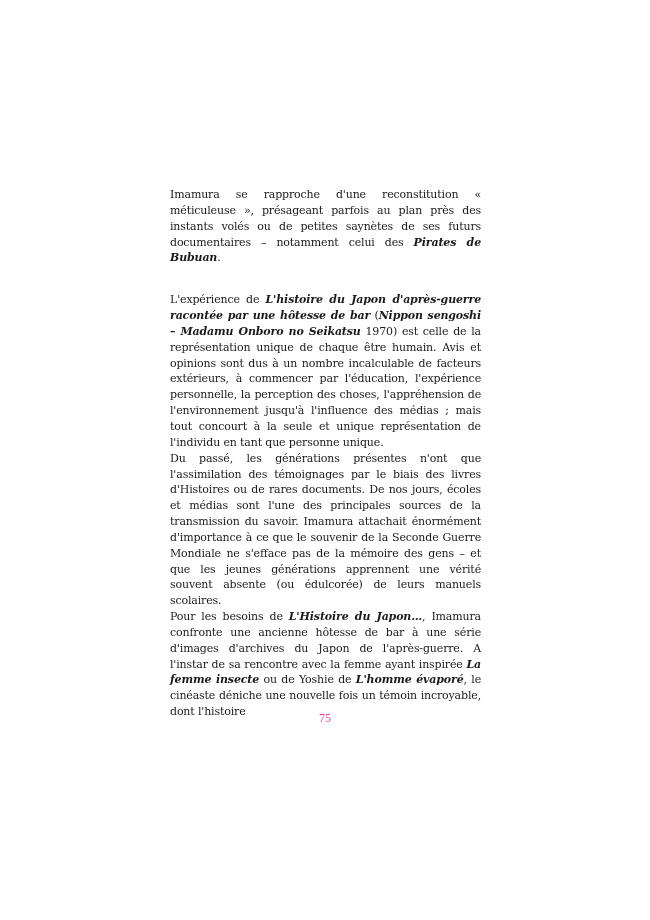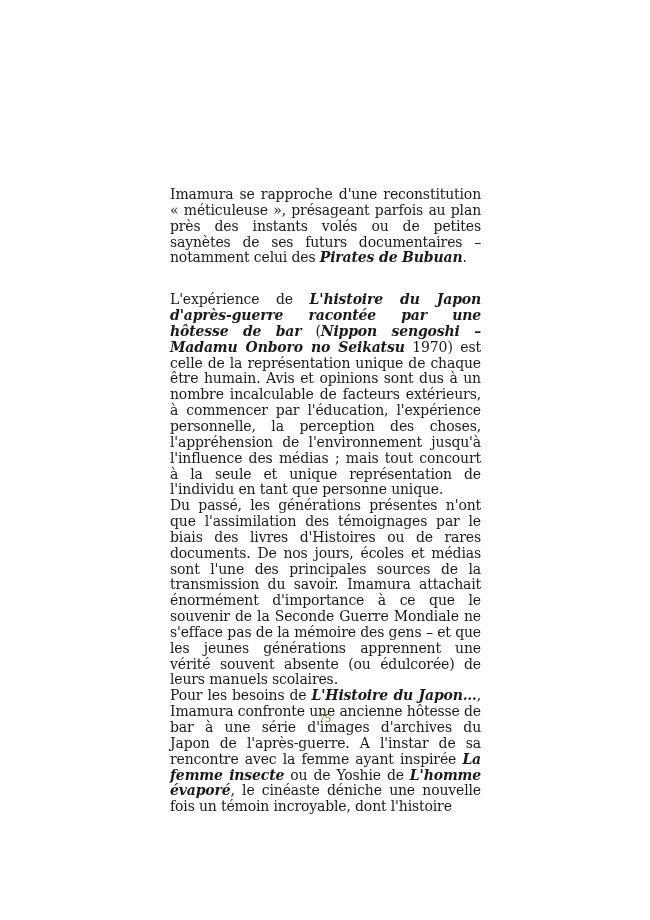--- a/index.html
+++ b/index.html
@@ -1,29 +1,29 @@
 <!DOCTYPE html>
 <html><head>
 <meta charset="utf-8">
 <style>
   html, body { margin:0; padding:0; background:#ffffff; }
   body { width:650px; height:920px; position:relative; overflow:hidden; }
   .page { position:absolute; left:0; top:0; width:650px; height:920px; background:#fff; }
   .text-col {
     position:absolute; left:170px; top:187px; width:311px;
     font-family:"DejaVu Serif","Liberation Serif",serif;
-    font-size:14px; line-height:15.85px; color:#1a1a1a;
+    font-size:11px; line-height:15.85px; color:#1a1a1a;
     text-align:justify; letter-spacing:-0.15px;
   }
   .text-col p { margin:0; }
   .text-col p.gap { margin-top:26px; }
   .text-col b.it { font-weight:bold; font-style:italic; }
   .page-number {
     position:absolute; left:0; width:650px; top:711px; text-align:center;
-    font-family:"Liberation Serif",serif; font-size:12px; color:#4d7c0f;
+    font-family:"Liberation Serif",serif; font-size:12px; color:#ec4899;
   }
 </style>
 </head>
 <body>
 
 <div class="page">
   <div class="text-col">
     <p>
       <span>Imamura se rapproche d'une reconstitution « méticuleuse », présageant parfois au plan près des instants volés ou de petites saynètes de ses futurs documentaires – notamment celui des </span><b class="it">Pirates de Bubuan</b><span>.</span>
     </p>

